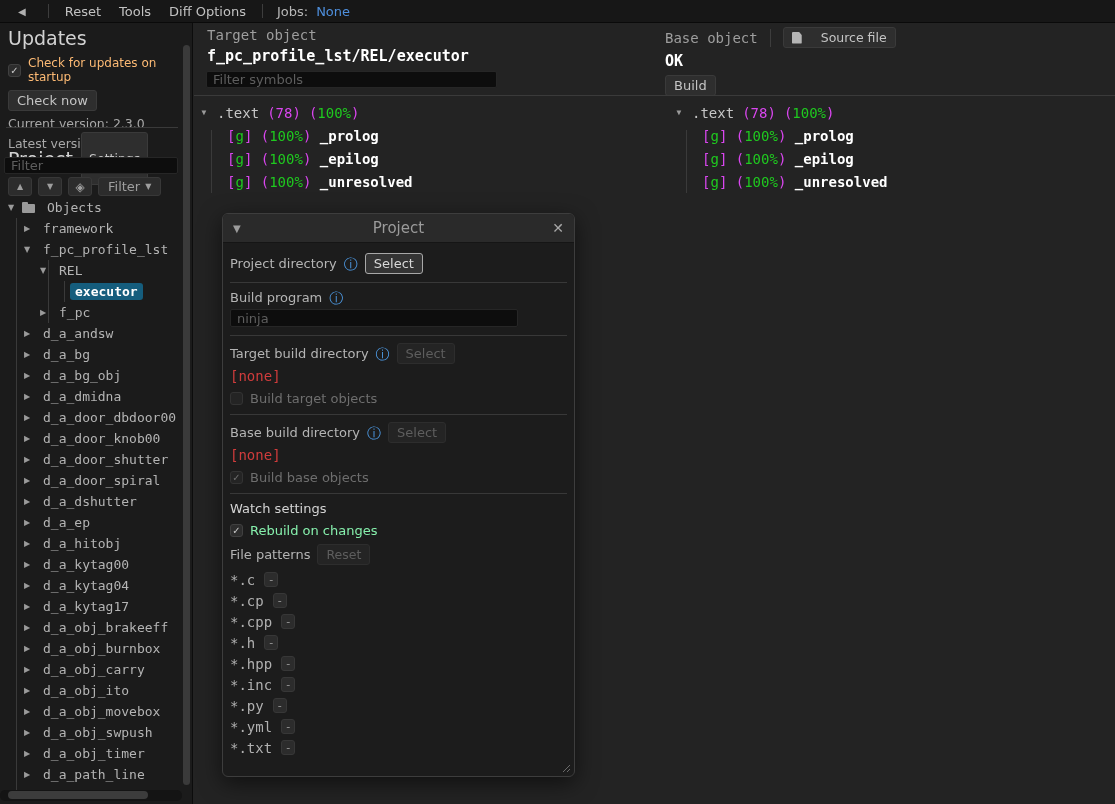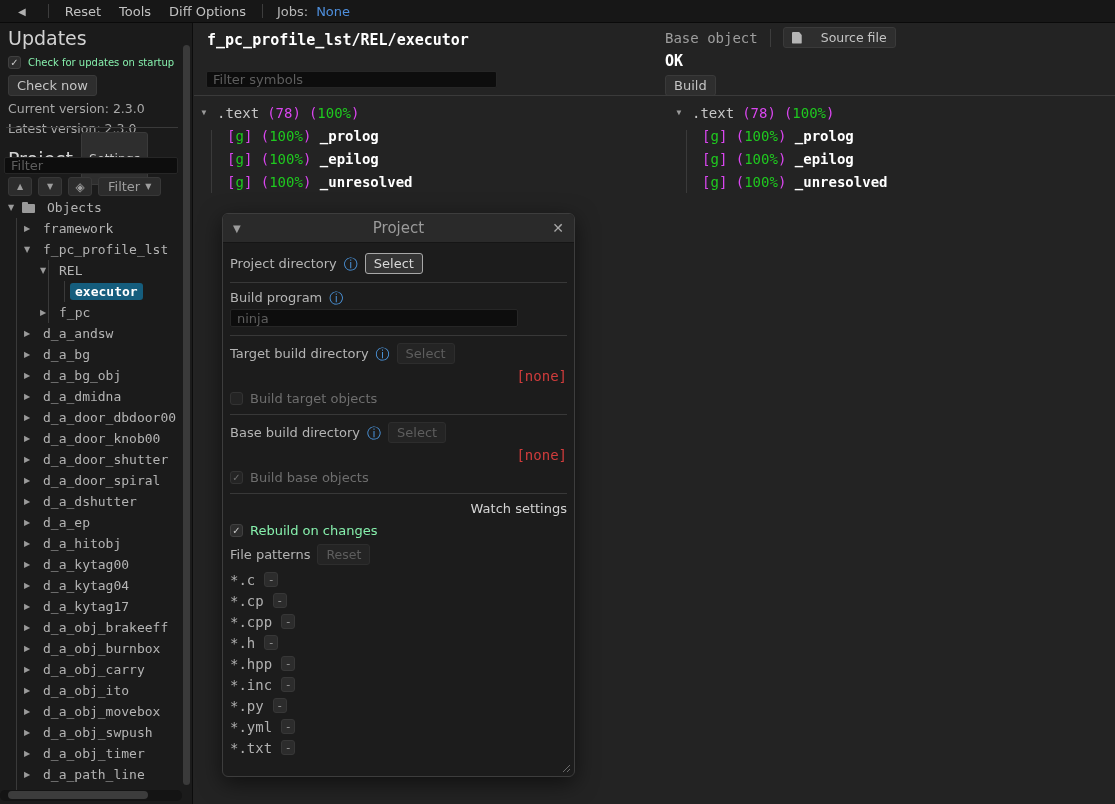--- a/index.html
+++ b/index.html
@@ -111,21 +111,21 @@
     background:#1c1c1c; border:1px solid #3d3d3d; border-radius:6px;
     box-shadow:0 6px 22px rgba(0,0,0,.55); overflow:hidden;
   }
   #dialog-titlebar {
     height:29px; background:#2a2a2a; border-bottom:1px solid #151515;
     display:flex; align-items:center; padding:0 10px;
   }
   #dialog-title { flex:1; text-align:center; font-size:15px; color:#9b9b9b; }
   .title-tri { font-size:10px; color:#9b9b9b; width:14px; }
   .close-x { font-size:14px; color:#a8a8a8; width:14px; text-align:right; }
-  #dialog-body { padding:8px 7px 0 7px; font-size:13px; color:#b4b4b4;text-align:right; }
+  #dialog-body { padding:8px 7px 0 7px; font-size:13px; color:#b4b4b4; }
   .drow { display:flex; align-items:center; gap:7px; margin-bottom:4px; }
   .info-ico { color:#4e9ce8; font-size:14px; line-height:1; }
   .mono-val { font-family:"DejaVu Sans Mono", monospace; font-size:14px; font-weight:bold; }
   .path-blue { color:#82b4dc; }
   .err-red { color:#d03c3c; font-weight:normal; }
   .dlg-div { height:1px; background:#383838; margin:8px 0 7px 0; }
   .dis-label { color:#6e6e6e; }
   .patrow { display:flex; align-items:center; gap:9px; height:21px; }
   .pat { font-family:"DejaVu Sans Mono", monospace; font-size:14px; color:#b0b0b0; }
   .mini-btn {
@@ -149,21 +149,21 @@
     <span class="vsep"></span>
     <span class="jobs-label">Jobs:</span>
     <span class="link" style="margin-left:-6px">None</span>
   </div>
 
   <div id="sidebar">
     <div id="updates">
       <div class="h1">Updates</div>
       <div class="cb-row">
         <span class="cb">✓</span>
-        <span style="font-size:10px;color:#86efac">Check for updates on startup</span>
+        <span style="font-size:12px;color:#fdba74">Check for updates on startup</span>
       </div>
       <div style="margin-top:6px">
         <span class="btn">Check now</span>
       </div>
       <div class="small-note">Current version: 2.3.0</div>
       <div class="small-note">Latest version: 2.3.0</div>
     </div>
     <div class="hdiv" id="sidebar-div1"></div>
 
     <div id="project-head">
@@ -309,20 +309,21 @@
     </div>
 
     <div id="side-vscroll"></div>
     <div id="side-hscroll-track">
       <div id="side-hscroll-thumb"></div>
     </div>
   </div>
 
   <div id="main">
     <div id="target-head">
+      <div class="panel-label">Target object</div>
       <div class="panel-value" style="margin-top:4px">f_pc_profile_lst/REL/executor</div>
     </div>
     <div class="input" id="symbol-filter">Filter symbols</div>
 
     <div id="base-head">
       <div class="head-row">
         <span class="panel-label">Base object</span>
         <span class="vsep" style="height:18px"></span>
         <span class="btn" style="font-size:12.5px">
           <span class="doc-ico"></span>

